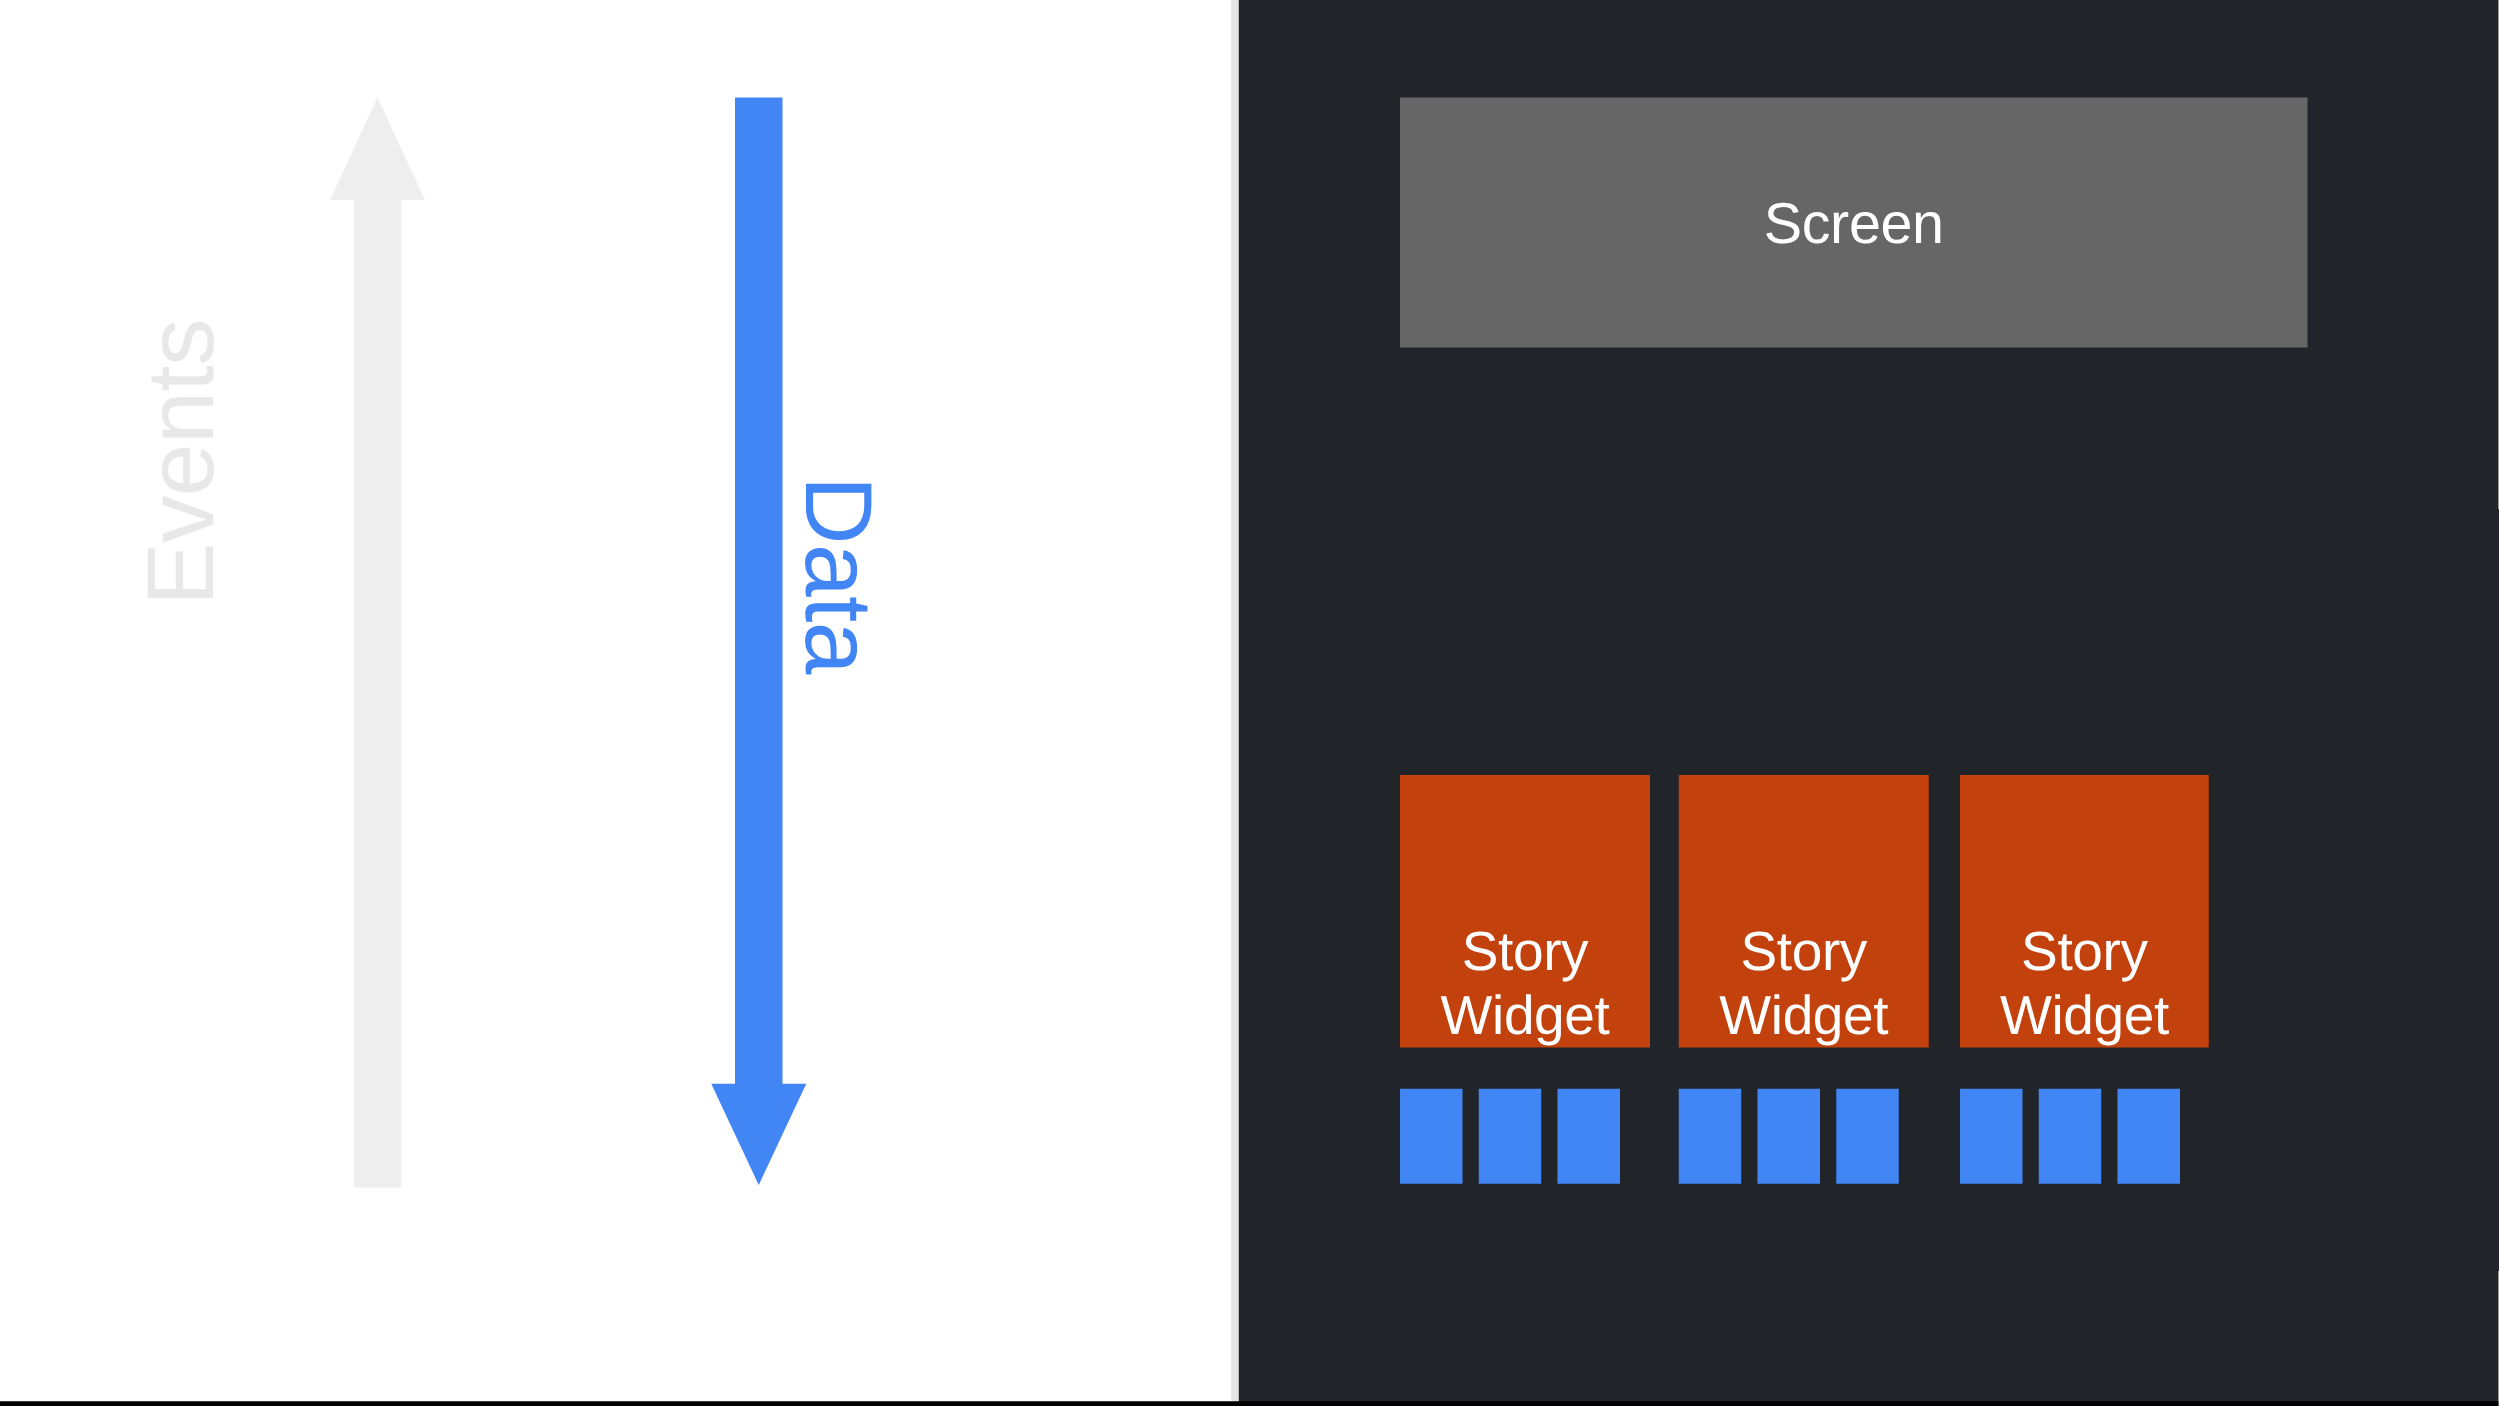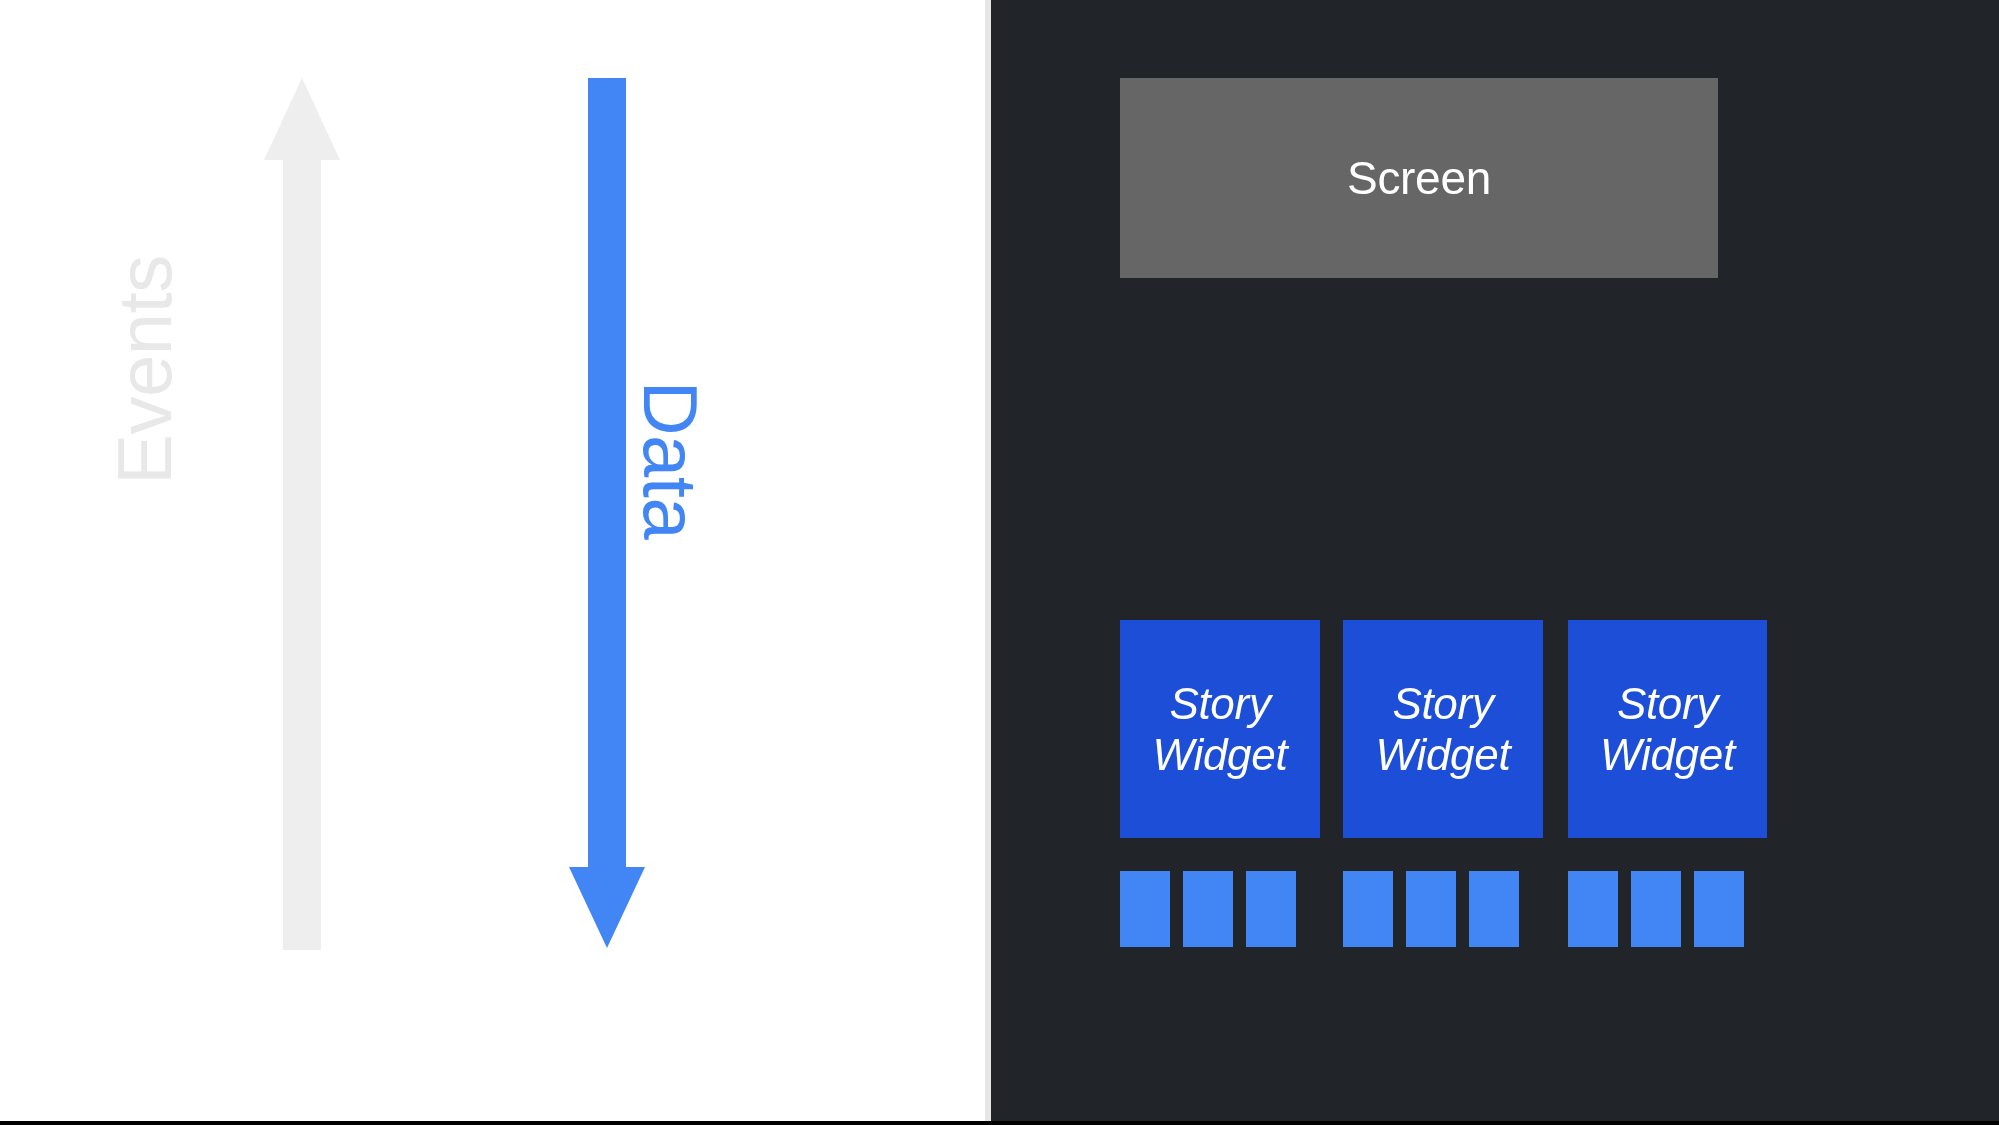--- a/index.html
+++ b/index.html
@@ -117,21 +117,21 @@
     text-align: center;
     font-size: 46px;
     font-weight: 400;
     letter-spacing: -0.3px;
     line-height: 1.18;
   }
 
   #box-screen {
     left: 129px;
     top: 78px;
-    width: 598px;
+    width: 726px;
     height: 200px;
   }
   #box-newsfeed {
     left: 129px;
     top: 341px;
     width: 726px;
     height: 214px;
   }
 
   #widget-row {
@@ -139,31 +139,30 @@
     left: 129px;
     top: 620px;
     width: 726px;
     height: 218px;
   }
   .widget-box {
     position: absolute;
     top: 0;
     width: 200px;
     height: 218px;
-    background: #1d4ed8;
+    background: #c2410c;
     color: #ffffff;
     display: flex;
-    align-items: center;
+    align-items: flex-end;
     justify-content: center;
     text-align: center;
     font-size: 44px;
     font-weight: 400;
     letter-spacing: -0.3px;
     line-height: 1.16;
-    font-style: italic;
   }
   .widget-box.w0 { left: 0px; }
   .widget-box.w1 { left: 223px; }
   .widget-box.w2 { left: 448px; width: 199px; }
 
   #bar-row {
     position: absolute;
     left: 129px;
     top: 871px;
     width: 726px;

